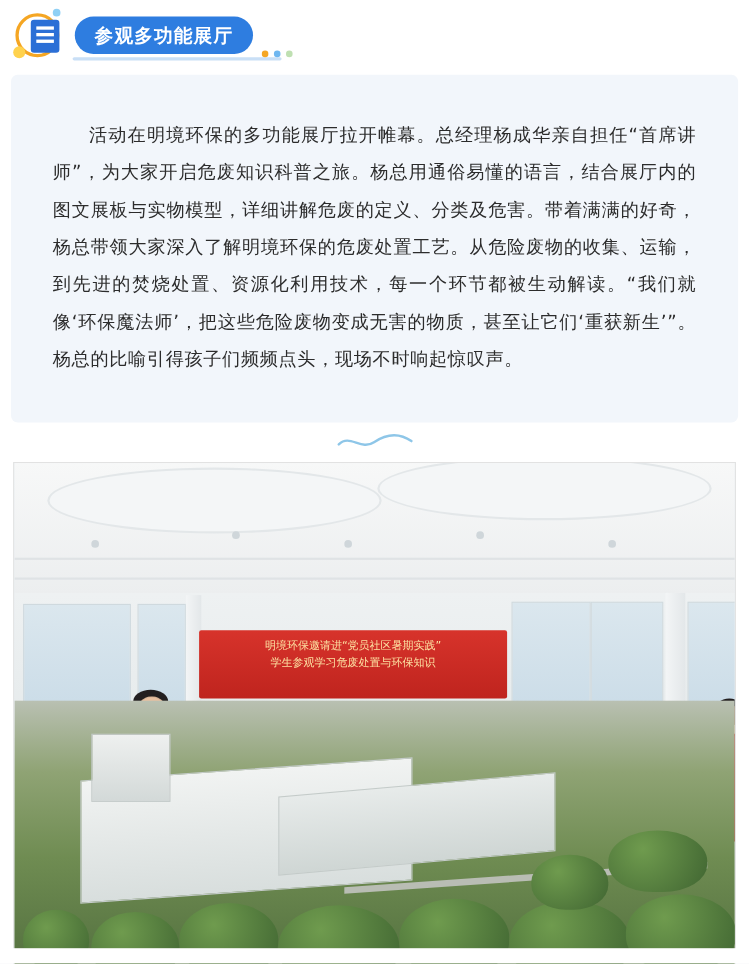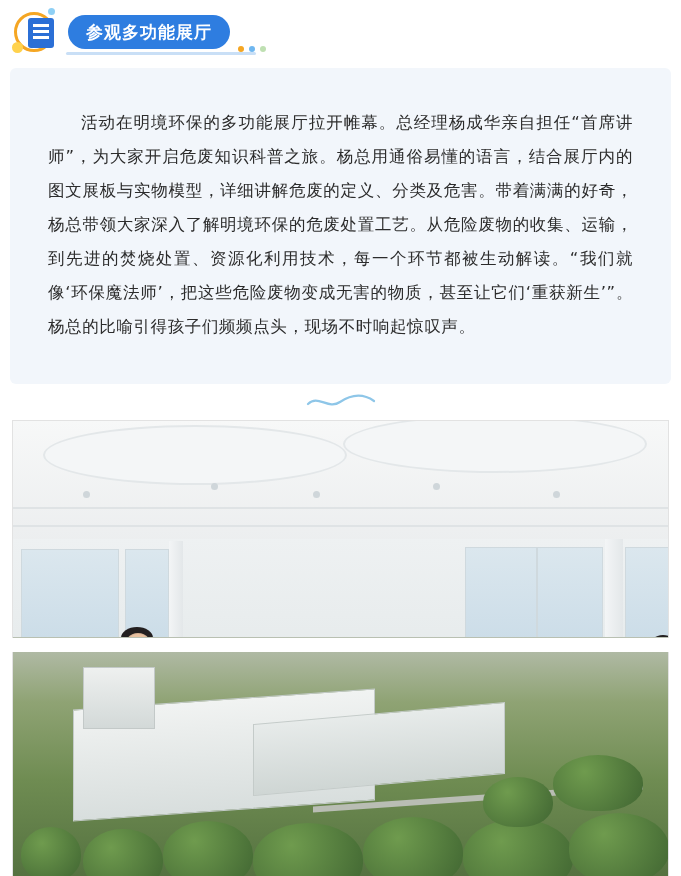--- a/index.html
+++ b/index.html
@@ -9,21 +9,21 @@
   body {
     width: 681px;
     height: 876px;
     background: #ffffff;
     font-family: "Liberation Sans", sans-serif;
     overflow: hidden;
   }
   .page {
     position: relative;
     width: 681px;
-    height: 652px;
+    height: 876px;
     background: #ffffff;
   }
 
   
   .header {
     position: relative;
     height: 64px;
     background: #ffffff;
     display: flex;
     align-items: center;
@@ -370,20 +370,23 @@
 
       <div class="wall"></div>
       <div class="window" style="left:8px;top:128px;width:96px;height:104px;"></div>
       <div class="window" style="left:112px;top:128px;width:42px;height:104px;"></div>
       <div class="pillar" style="left:156px;top:120px;width:14px;height:130px;"></div>
       <div class="window" style="left:452px;top:126px;width:70px;height:108px;"></div>
       <div class="window" style="left:524px;top:126px;width:64px;height:108px;"></div>
       <div class="pillar" style="left:592px;top:118px;width:18px;height:140px;"></div>
       <div class="window" style="left:612px;top:126px;width:44px;height:108px;"></div>
 
+      <div class="banner">
+        <div class="btxt">明境环保邀请进“党员社区暑期实践”<br>学生参观学习危废处置与环保知识</div>
+      </div>
 
       <div class="floor"></div>
 
       <div class="person" style="left:86px;top:206px;width:74px;height:120px;">
         <div class="p-hair" style="left:22px;top:0;width:32px;height:22px;"></div>
         <div class="p-head" style="left:24px;top:6px;width:28px;height:32px;"></div>
         <div class="p-body white" style="left:6px;top:36px;width:62px;height:86px;"></div>
         <div style="position:absolute;left:30px;top:86px;width:18px;height:6px;background:#2a2a2a;"></div>
       </div>
 

